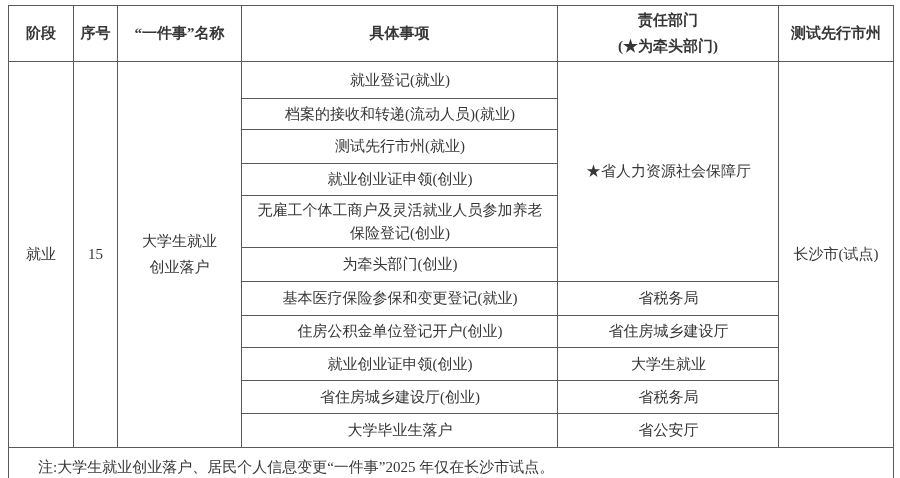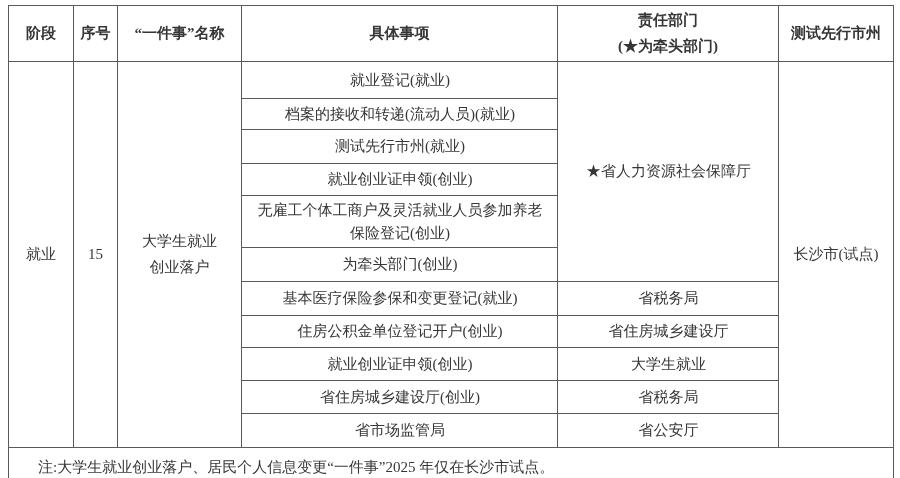--- a/index.html
+++ b/index.html
@@ -119,21 +119,21 @@
       <td class="l">就业创业证申领(创业)</td>
       <td class="l">大学生就业</td>
     </tr>
 
     <tr style="height:33px">
       <td class="l">省住房城乡建设厅(创业)</td>
       <td class="l">省税务局</td>
     </tr>
 
     <tr style="height:34px">
-      <td class="l">省市场监管局</td>
+      <td class="l">大学毕业生落户</td>
       <td class="l">省公安厅</td>
     </tr>
 
     <tr style="height:39px">
       <td class="note" colspan="6">注:大学生就业创业落户、居民个人信息变更“一件事”2025 年仅在长沙市试点。</td>
     </tr>
   </tbody>
     </table>
 </div>
 

